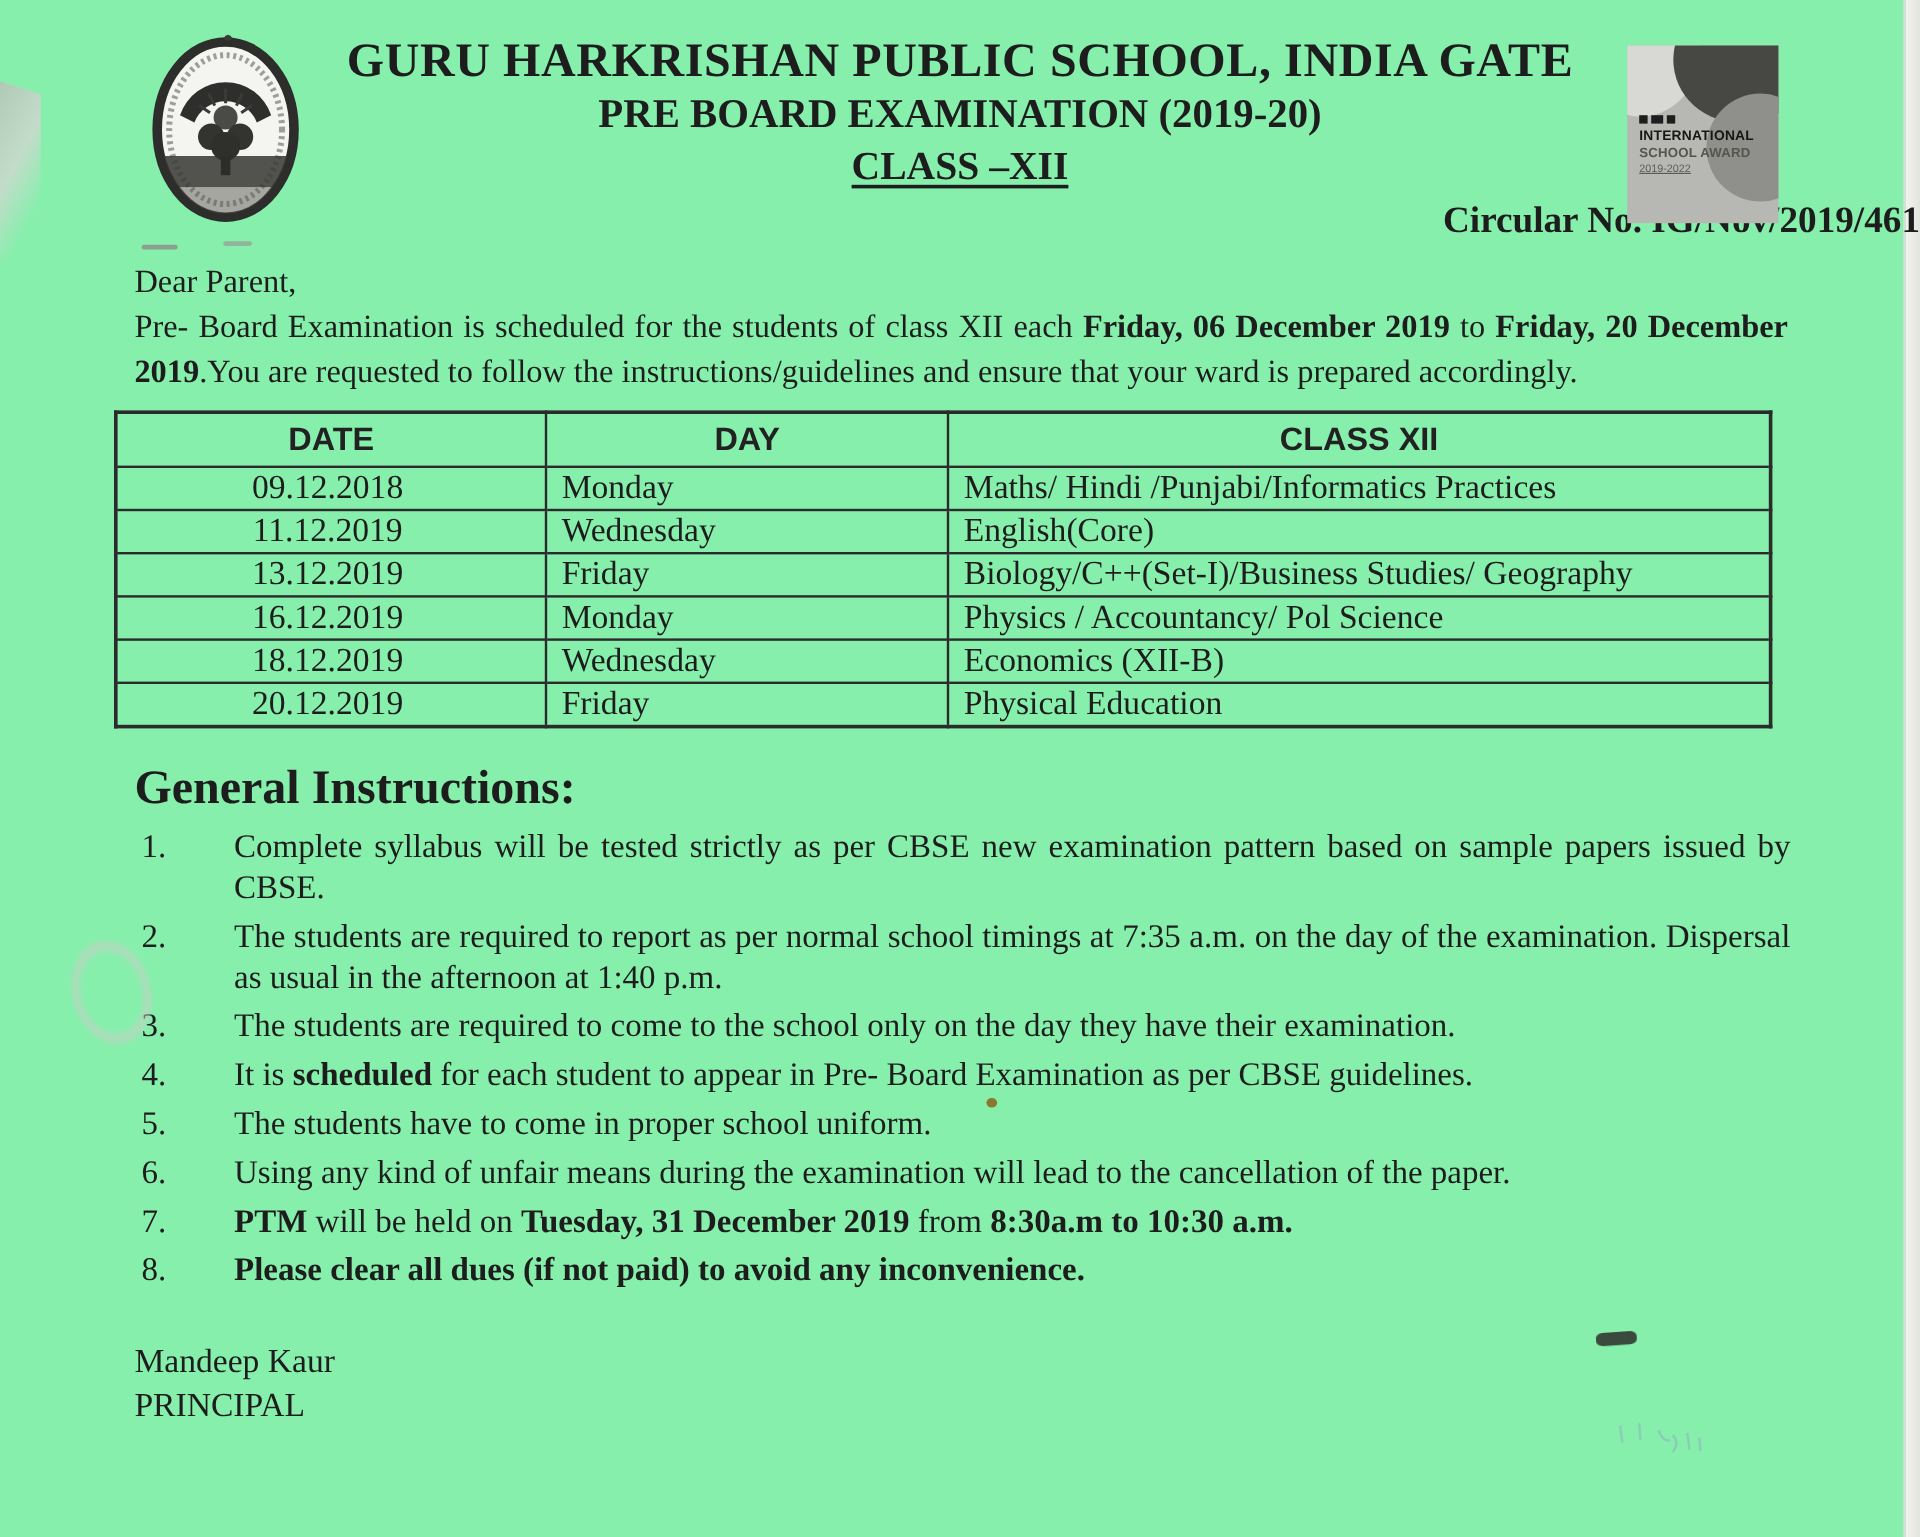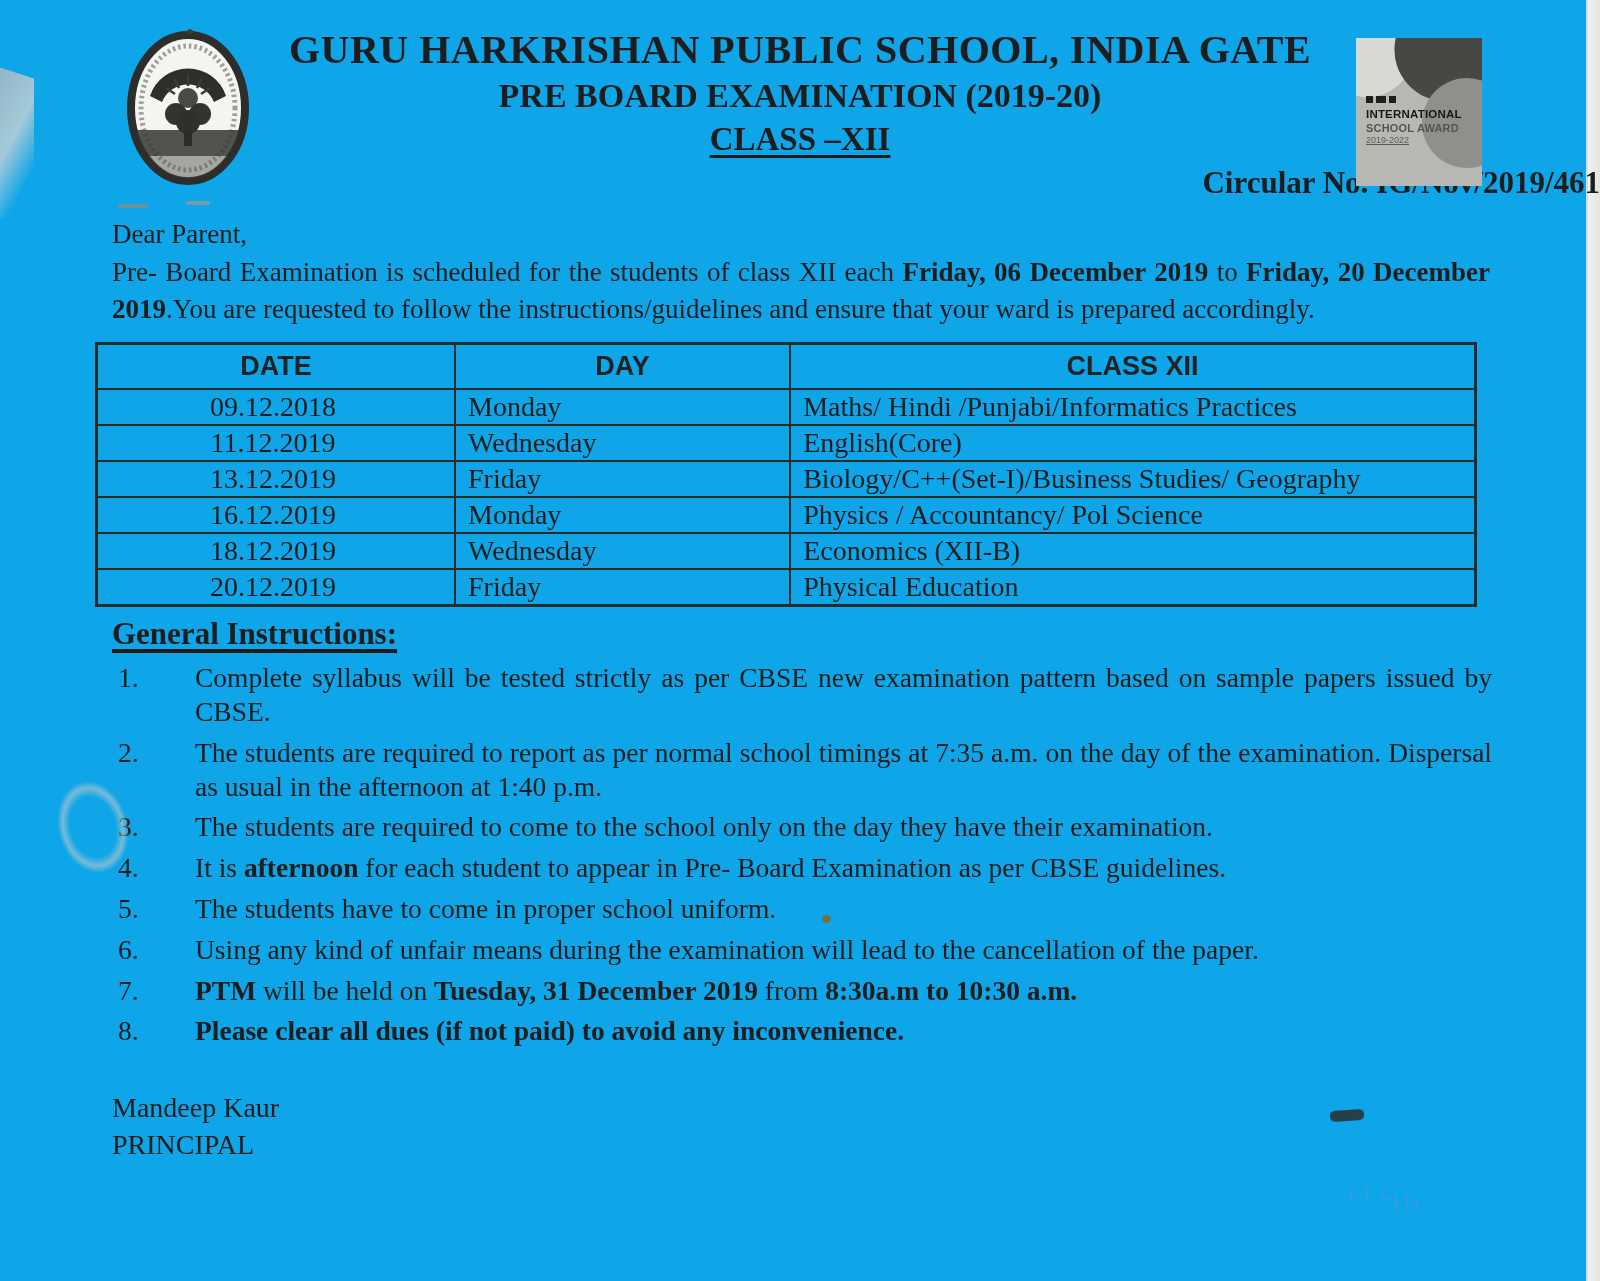--- a/index.html
+++ b/index.html
@@ -1,17 +1,17 @@
 <!DOCTYPE html>
 <html><head>
 <meta charset="utf-8">
 <style>
   html,body{margin:0;padding:0;background:#e9e9e7;}
   .page{
-    position:relative;width:1600px;height:1281px;background:#0ea5e9;
+    position:relative;width:1600px;height:1281px;background:#86efac;
     font-family:"Liberation Serif", serif;color:#1d1d1d;overflow:hidden;
   }
   
   .header{position:relative;padding-top:28px;text-align:center;}
   .t1{font-size:40px;font-weight:bold;letter-spacing:.5px;line-height:1.1;}
   .t2{font-size:34px;font-weight:bold;margin-top:5px;line-height:1.1;}
   .t3{font-size:33px;font-weight:bold;margin-top:7px;line-height:1.1;
       text-decoration:underline;text-decoration-thickness:3px;text-underline-offset:5px;}
   .t4{font-size:31px;font-weight:bold;margin-top:8px;line-height:1.1;text-align:right;}
   
@@ -37,22 +37,22 @@
   .b{font-weight:bold;}
   
   .schedule{margin:13px 0 0 95px;width:1382px;border-collapse:collapse;font-size:28px;
             border:3px solid #2b2b2b;}
   .schedule th,.schedule td{border:2.5px solid #2b2b2b;}
   .schedule th{font-family:"Liberation Sans",sans-serif;font-weight:700;font-size:27px;height:41px;
                color:#222;}
   .schedule td{height:34px;padding:0 6px 0 12px;}
   .schedule td.c0{text-align:center;padding-left:0;}
   
-  .ins-head{margin:9px 0 9px 112px;font-size:31px;font-weight:bold;
-            text-decoration:underline;text-decoration-thickness:3.5px;text-underline-offset:5px;}
+  .ins-head{margin:25px 0 9px 112px;font-size:40px;font-weight:bold;
+            text-decoration-thickness:3.5px;text-underline-offset:5px;}
   .ins-list{margin:0 108px 0 118px;font-size:27.5px;}
   .ins-item{display:flex;margin-bottom:7px;line-height:1.23;}
   .ins-num{width:46px;flex:none;}
   .ins-text{flex:1;text-align:justify;margin-left:31px;}
   
   .signature{margin:42px 0 0 112px;font-size:28px;line-height:1.32;}
   
   .art{position:absolute;pointer-events:none;}
   .edge-right{left:1586px;top:0;width:2px;height:1281px;background:#dcdcd8;}
   .edge-shade{left:1588px;top:0;width:12px;height:1281px;background:linear-gradient(90deg,#f2f2ef,#e3e3df);}
@@ -203,21 +203,21 @@
       <div class="ins-item">
         <div class="ins-num">2.</div>
         <div class="ins-text"><span>The students are required to report as per normal school timings at 7:35 a.m. on the day of the examination. Dispersal as usual in the afternoon at 1:40 p.m.</span></div>
       </div>
       <div class="ins-item">
         <div class="ins-num">3.</div>
         <div class="ins-text"><span>The students are required to come to the school only on the day they have their examination.</span></div>
       </div>
       <div class="ins-item">
         <div class="ins-num">4.</div>
-        <div class="ins-text"><span>It is </span><span class="b">afternoon</span><span> for each student to appear in Pre- Board Examination as per CBSE guidelines.</span></div>
+        <div class="ins-text"><span>It is </span><span class="b">scheduled</span><span> for each student to appear in Pre- Board Examination as per CBSE guidelines.</span></div>
       </div>
       <div class="ins-item">
         <div class="ins-num">5.</div>
         <div class="ins-text"><span>The students have to come in proper school uniform.</span></div>
       </div>
       <div class="ins-item">
         <div class="ins-num">6.</div>
         <div class="ins-text"><span>Using any kind of unfair means during the examination will lead to the cancellation of the paper.</span></div>
       </div>
       <div class="ins-item">

